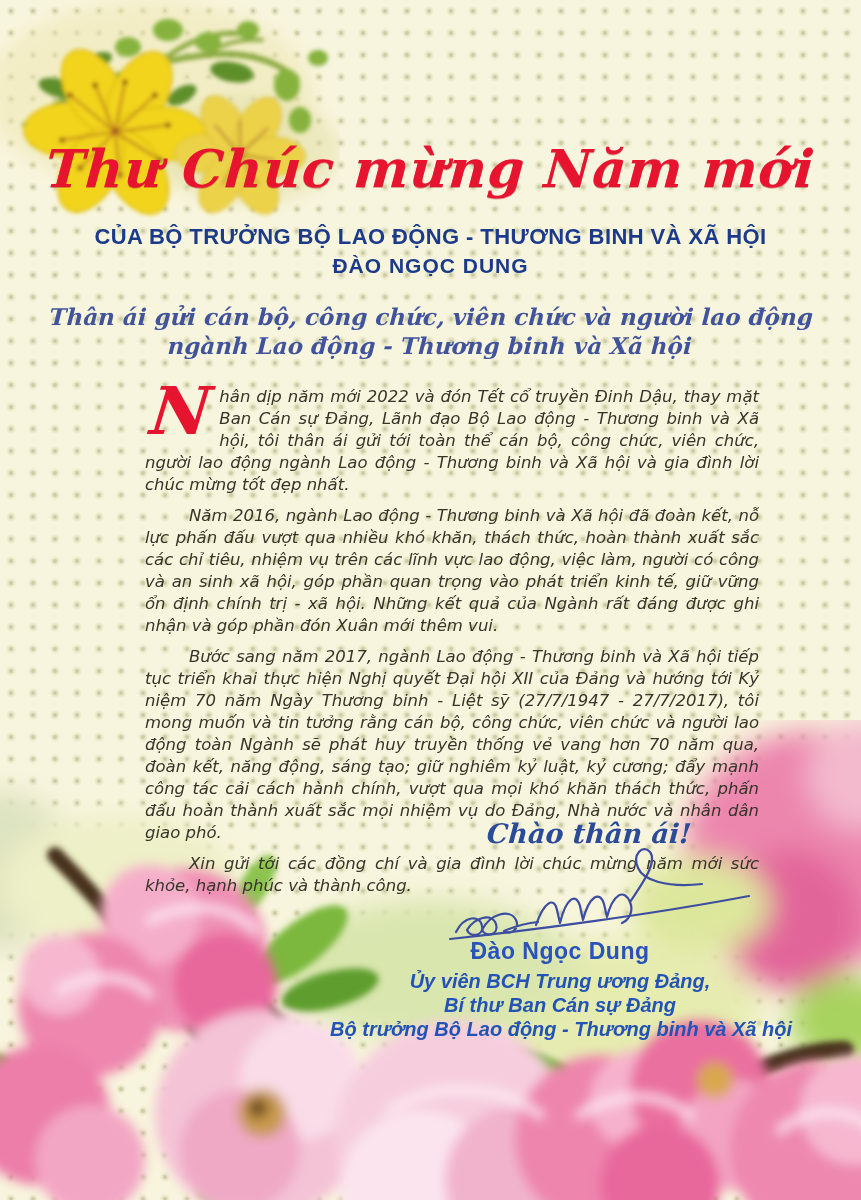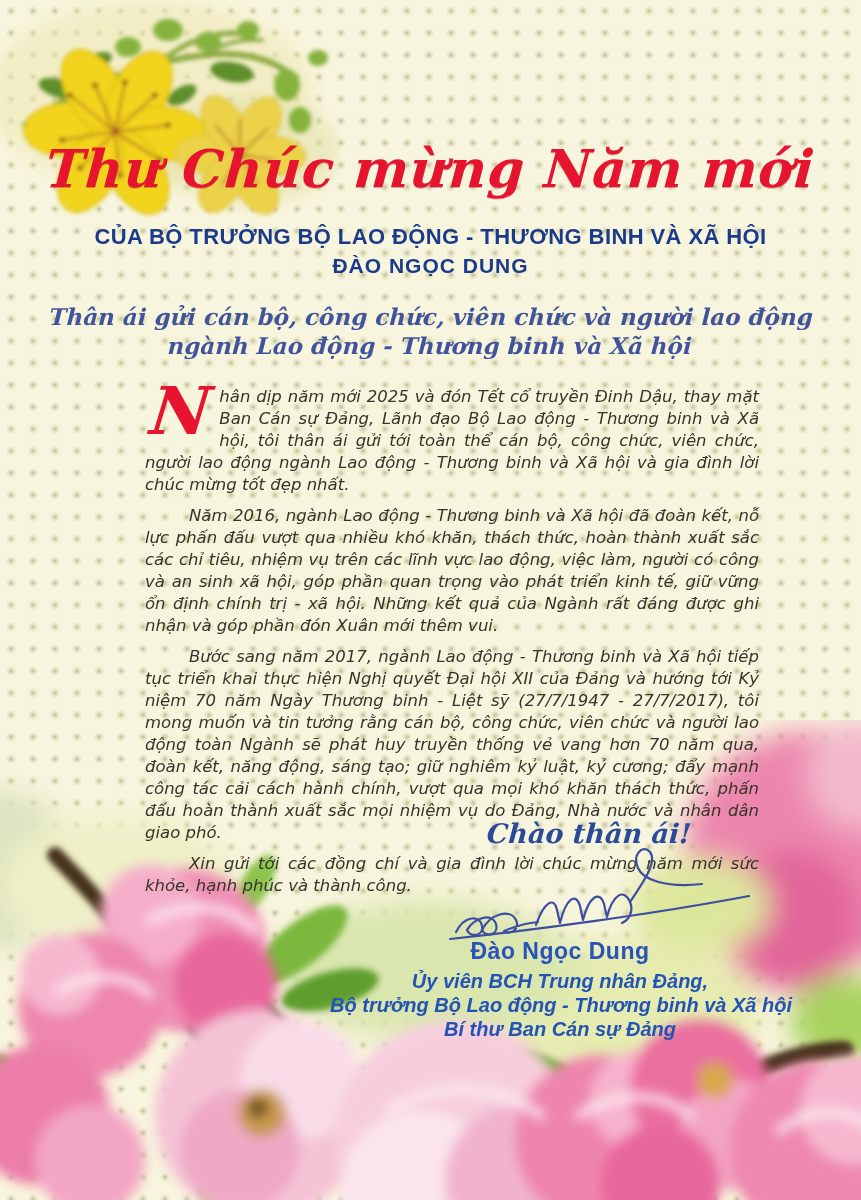--- a/index.html
+++ b/index.html
@@ -263,40 +263,40 @@
 
     <div class="subtitle1">CỦA BỘ TRƯỞNG BỘ LAO ĐỘNG - THƯƠNG BINH VÀ XÃ HỘI</div>
     <div class="subtitle2">ĐÀO NGỌC DUNG</div>
 
     <div class="salutation">
       <div>Thân ái gửi cán bộ, công chức, viên chức và người lao động</div>
       <div>ngành Lao động - Thương binh và Xã hội</div>
     </div>
 
     <div class="body-block">
-      <p><span class="dropcap">N</span><span>hân dịp năm mới 2025 và đón Tết cổ truyền Đinh Dậu, thay mặt Ban Cán sự Đảng, Lãnh đạo Bộ Lao động - Thương binh và Xã hội, tôi thân ái gửi tới toàn thể cán bộ, công chức, viên chức, người lao động ngành Lao động - Thương binh và Xã hội và gia đình lời chúc mừng tốt đẹp nhất.</span></p>
+      <p><span class="dropcap">N</span><span>hân dịp năm mới 2022 và đón Tết cổ truyền Đinh Dậu, thay mặt Ban Cán sự Đảng, Lãnh đạo Bộ Lao động - Thương binh và Xã hội, tôi thân ái gửi tới toàn thể cán bộ, công chức, viên chức, người lao động ngành Lao động - Thương binh và Xã hội và gia đình lời chúc mừng tốt đẹp nhất.</span></p>
       <p class="indent">Năm 2016, ngành Lao động - Thương binh và Xã hội đã đoàn kết, nỗ lực phấn đấu vượt qua nhiều khó khăn, thách thức, hoàn thành xuất sắc các chỉ tiêu, nhiệm vụ trên các lĩnh vực lao động, việc làm, người có công và an sinh xã hội, góp phần quan trọng vào phát triển kinh tế, giữ vững ổn định chính trị - xã hội. Những kết quả của Ngành rất đáng được ghi nhận và góp phần đón Xuân mới thêm vui.</p>
       <p class="indent">Bước sang năm 2017, ngành Lao động - Thương binh và Xã hội tiếp tục triển khai thực hiện Nghị quyết Đại hội XII của Đảng và hướng tới Kỷ niệm 70 năm Ngày Thương binh - Liệt sỹ (27/7/1947 - 27/7/2017), tôi mong muốn và tin tưởng rằng cán bộ, công chức, viên chức và người lao động toàn Ngành sẽ phát huy truyền thống vẻ vang hơn 70 năm qua, đoàn kết, năng động, sáng tạo; giữ nghiêm kỷ luật, kỷ cương; đẩy mạnh công tác cải cách hành chính, vượt qua mọi khó khăn thách thức, phấn đấu hoàn thành xuất sắc mọi nhiệm vụ do Đảng, Nhà nước và nhân dân giao phó.</p>
       <p class="indent">Xin gửi tới các đồng chí và gia đình lời chúc mừng năm mới sức khỏe, hạnh phúc và thành công.</p>
     </div>
 
     <div class="closing">Chào thân ái!</div>
 
     <div class="signature">
       <svg width="320" height="100" viewBox="0 0 320 100">
         <g stroke="#3d4da0" stroke-width="2.2" fill="none" stroke-linecap="round" stroke-linejoin="round">
           <path d="M6,93 C90,84 210,68 305,50"></path>
           <path d="M12,86 C20,70 36,68 38,80 C40,90 26,92 23,84 C30,72 48,66 52,78 C55,89 42,92 38,84 C46,68 66,62 72,74 C76,83 66,90 60,85 C72,80 84,77 94,76"></path>
           <path d="M92,79 C100,56 110,50 113,64 L116,77 C122,52 132,46 136,60 L139,74 C145,50 156,44 160,58 L163,71 C169,48 180,42 186,56 C190,65 185,74 178,77"></path>
           <path d="M186,56 C198,38 214,16 206,6 C199,-2 188,8 194,22 C199,34 222,42 258,38"></path>
         </g>
       </svg>
     </div>
 
     <div class="signer">
       <div class="signer-name">Đào Ngọc Dung</div>
-      <div class="signer-title">Ủy viên BCH Trung nhân Đảng,</div>
+      <div class="signer-title">Ủy viên BCH Trung ương Đảng,</div>
+      <div class="signer-title">Bí thư Ban Cán sự Đảng</div>
       <div class="signer-title wide">Bộ trưởng Bộ Lao động - Thương binh và Xã hội</div>
-      <div class="signer-title">Bí thư Ban Cán sự Đảng</div>
     </div>
 
   </div>
 </div>
 
 </body></html>

